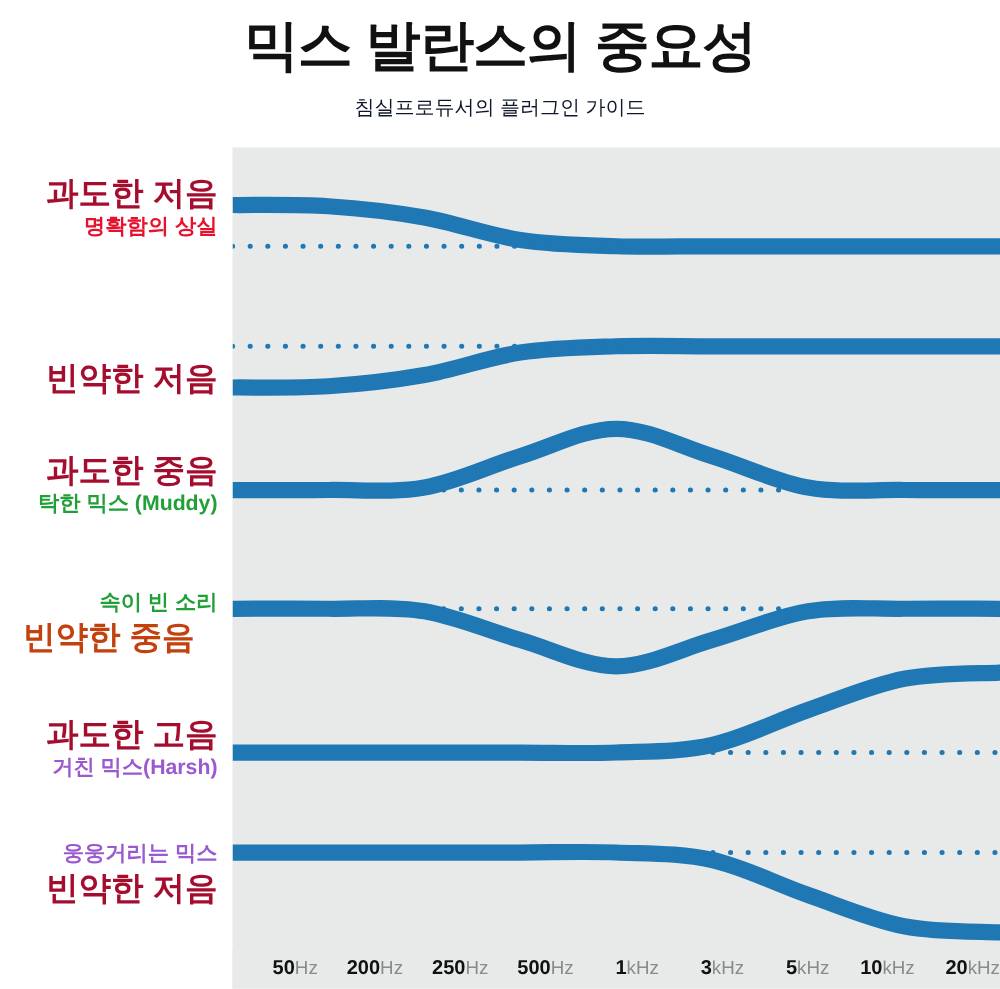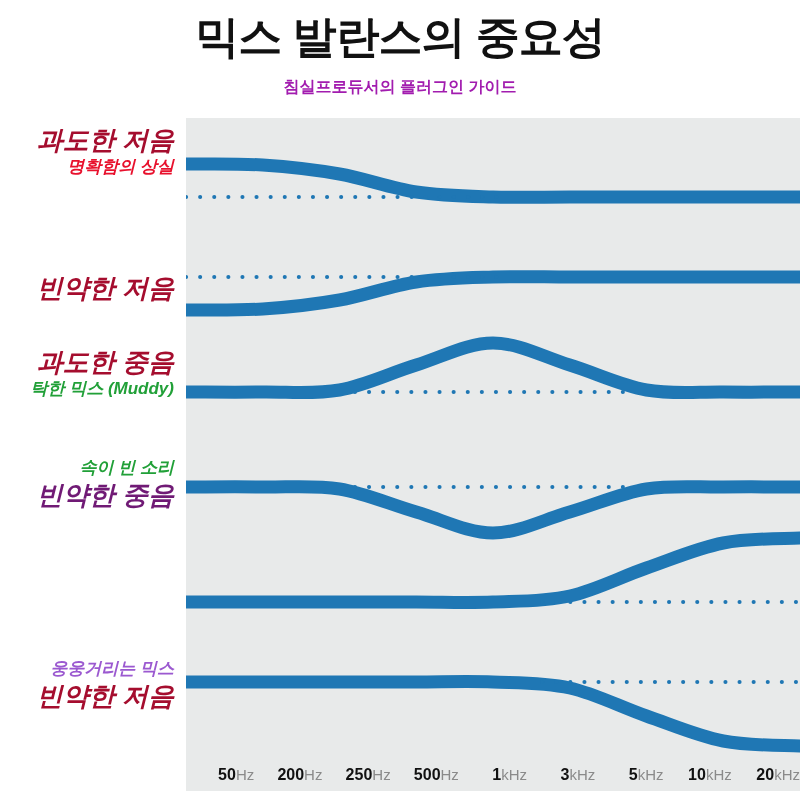--- a/index.html
+++ b/index.html
@@ -35,22 +35,22 @@
     letter-spacing: -1px;
     line-height: 54px;
     white-space: nowrap;
   }
   #chart-subtitle {
     position: absolute;
     left: 0; top: 76px;
     width: 800px;
     text-align: center;
     font-size: 16px;
-    font-weight: bold;
-    color: #a21caf;
+    font-weight: normal;
+    color: #0f172a;
     line-height: 22px;
     white-space: nowrap;
   }
 
   
   #plot-area {
     position: absolute;
     left: 186px; top: 118px;
     width: 614px; height: 673px;
     background: #e8eaea;
@@ -59,24 +59,23 @@
   #curves-svg {
     position: absolute;
     left: 0; top: 0;
     width: 614px; height: 640px;
     display: block;
   }
 
   
   #label-column {
     position: absolute;
-    left: 0; top: 118px;
+    left: 0; top: 132px;
     width: 204px; height: 640px;
     background: #ffffff;
-    font-style: italic;
   }
   .row-label {
     position: absolute;
     left: 0;
     width: 182px;
     text-align: right;
     padding-right: 8px;
   }
   .label-main {
     font-size: 26px;
@@ -141,23 +140,27 @@
       <div class="label-main" style="color: rgb(165, 13, 46);">빈약한 저음</div>
     </div>
 
     <div class="row-label lbl-r3">
       <div class="label-main" style="color: rgb(165, 13, 46); padding-left: 16px;">과도한 중음</div>
       <div class="label-sub" style="color: rgb(33, 160, 56);">탁한 믹스 (Muddy)</div>
     </div>
 
     <div class="row-label lbl-r4">
       <div class="label-sub" style="color: rgb(33, 160, 56);">속이 빈 소리</div>
-      <div class="label-main" style="color: #701a75;">빈약한 중음</div>
-    </div>
-
+      <div class="label-main" style="color: #c2410c; text-align: center;">빈약한 중음</div>
+    </div>
+
+    <div class="row-label lbl-r5">
+      <div class="label-main" style="color: rgb(165, 13, 46);">과도한 고음</div>
+      <div class="label-sub" style="color: rgb(155, 89, 208);">거친 믹스(Harsh)</div>
+    </div>
 
     <div class="row-label lbl-r6">
       <div class="label-sub" style="color: rgb(155, 89, 208);">웅웅거리는 믹스</div>
       <div class="label-main" style="color: rgb(165, 13, 46);">빈약한 저음</div>
     </div>
 
   </div>
 
   <div id="plot-area">
     <svg id="curves-svg" viewBox="0 0 614 640" preserveAspectRatio="none">

